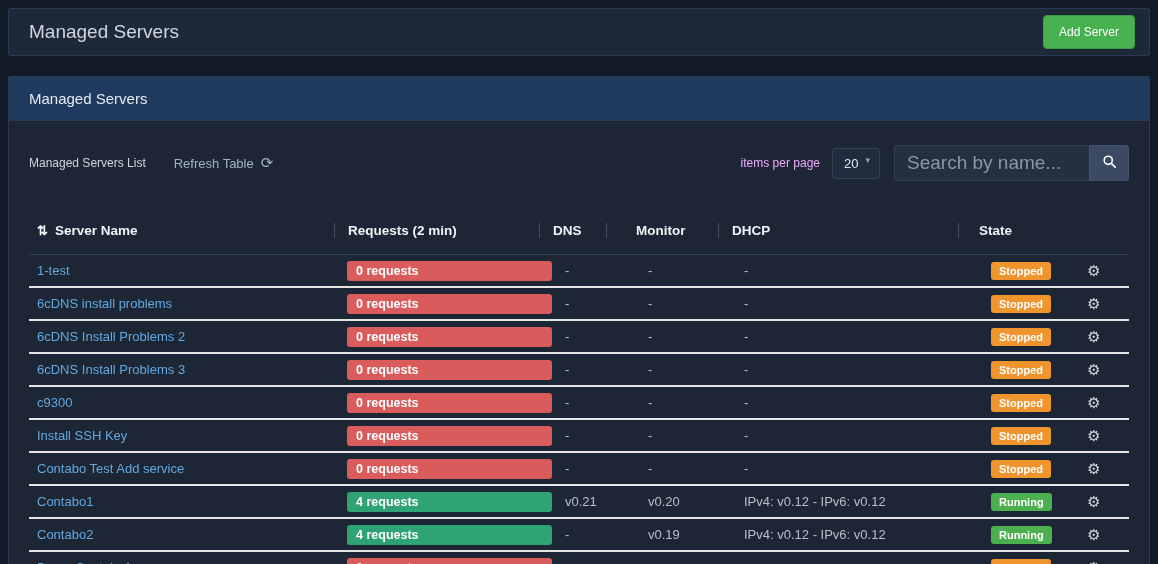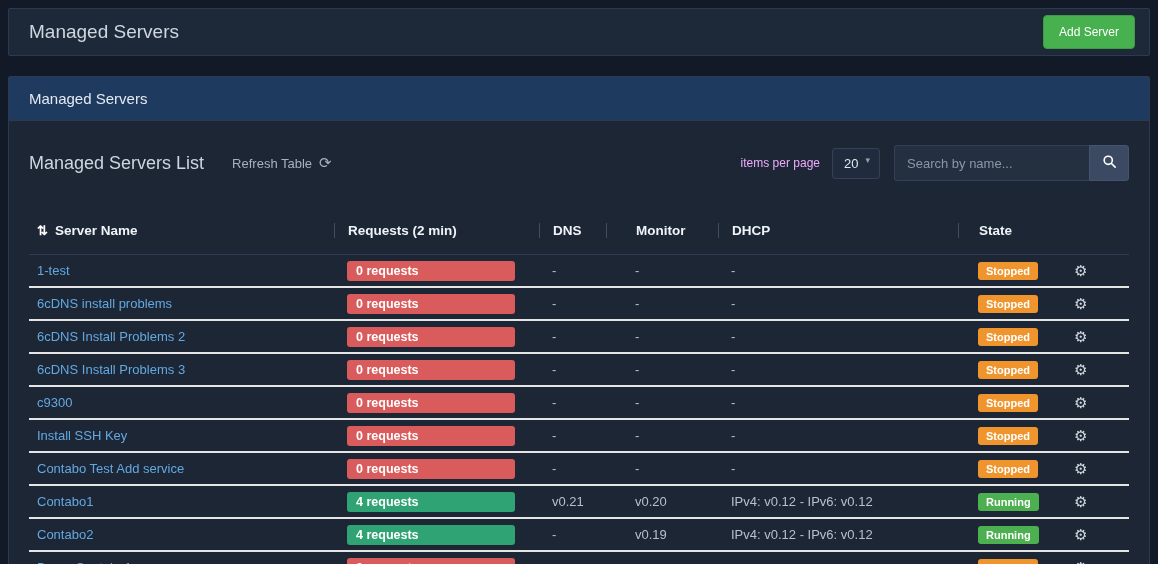--- a/index.html
+++ b/index.html
@@ -46,21 +46,21 @@
     background:#1e3a5f;
     color:#e4eaf2;
     font-size:15px;
     padding:13px 20px;
     border-bottom:1px solid #2b3a52;
   }
   .panel-body { padding:24px 20px 0 20px; }
 
   
   .toolbar { display:flex; align-items:center; margin-bottom:30px; }
-  .list-title { font-size:18px; color:#cdd5e0; font-weight:400; }
+  .list-title { font-size:12px; color:#cdd5e0; font-weight:400; }
   .refresh {
     margin-left:28px;
     font-size:13px;
     color:#a6b2c2;
     cursor:pointer;
     display:flex;
     align-items:center;
     gap:7px;
   }
   .refresh-icon { font-size:15px; color:#a6b2c2; }
@@ -82,21 +82,21 @@
   .caret { font-size:9px; color:#93a0b2; margin-top:-1px; }
   .search-group { display:flex; }
   .search-input {
     width:195px;
     height:36px;
     background:#242f40;
     border:1px solid #323f55;
     border-right:none;
     border-radius:3px 0 0 3px;
     color:#c4ccd8;
-    font-size:13px;
+    font-size:19px;
     font-family:"Liberation Sans", sans-serif;
     padding:0 12px;
     outline:none;
   }
   .search-input::placeholder { color:#8b97a8; }
   .search-btn {
     width:40px;
     height:36px;
     background:#3b4a62;
     border:1px solid #44546e;
@@ -132,21 +132,21 @@
     align-items:center;
     height:33px;
     border-bottom:2px solid #e5e5e5;
     font-size:13px;
     color:#b6c0cd;
   }
   .server-link { color:var(--link,#64a8e2); text-decoration:none; cursor:pointer; }
 
   .badge-req {
     display:block;
-    width:168px;
+    width:205px;
     padding:3px 9px;
     border-radius:3px;
     color:#fff;
     font-size:12.5px;
     font-weight:bold;
   }
   .badge-req.danger  { background:var(--danger,#d95b5b); }
   .badge-req.success { background:var(--success,#2fa374); }
 
   .badge-state {

